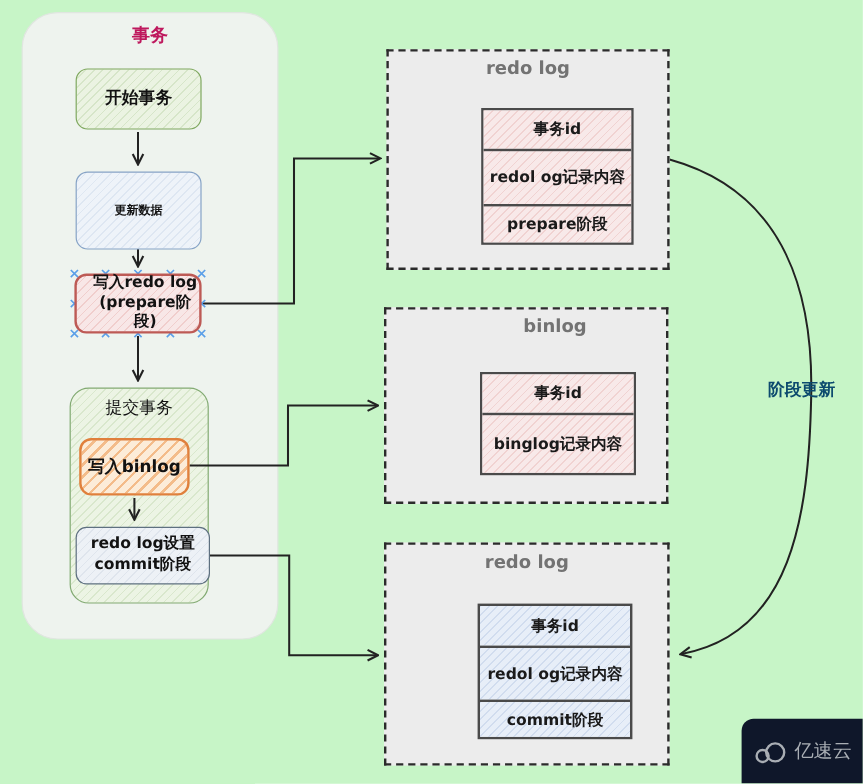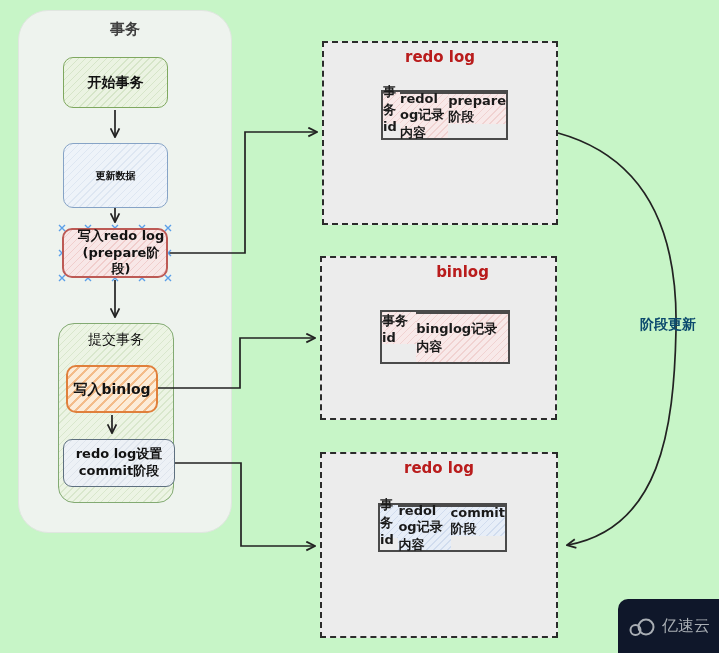--- a/index.html
+++ b/index.html
@@ -10,21 +10,21 @@
   }
   svg.overlay { position: absolute; left: 0; top: 0; width: 719px; height: 653px; }
 
   
   .tx-panel {
     position: absolute; left: 18px; top: 10px; width: 214px; height: 523px;
     background: #eef3ee; border: 1px solid #e0e6e0; border-radius: 30px;
   }
   .tx-title {
     position: absolute; left: 18px; top: 20px; width: 214px;
-    text-align: center; font-weight: bold; font-size: 15px; color: #404040;
+    text-align: center; font-weight: bold; font-size: 15px; color: #be185d;
   }
 
   
   .node {
     position: absolute; display: flex; flex-direction: column;
     align-items: center; justify-content: center; text-align: center;
     font-weight: bold; color: #121212; border-radius: 10px; line-height: 1.3;
   }
   .node-start {
     left: 63px; top: 57px; width: 105px; height: 51px; font-size: 14px;
@@ -65,26 +65,26 @@
 
   
   .dashed-panel {
     position: absolute; background: #ececec; border: 2px dashed #2b2b2b;
   }
   .dp1 { left: 322px; top: 41px;  width: 236px; height: 184px; }
   .dp2 { left: 320px; top: 256px; width: 237px; height: 164px; padding-left: 48px; }
   .dp3 { left: 320px; top: 452px; width: 238px; height: 186px; }
   .dp-title {
     margin-top: 5px; text-align: center; font-weight: bold;
-    font-size: 15px; color: #b91c1c;
+    font-size: 15px; color: #737373;
   }
 
   
   .record-table {
-    position: absolute; border: 2px solid #4a4a4a; display: flex; 
+    position: absolute; border: 2px solid #4a4a4a; display: flex; flex-direction: column; margin-left: 20px;
   }
   .record-row {
     display: flex; align-items: center; justify-content: center;
     font-weight: bold; font-size: 13px; color: #1a1a1a;
     border-top: 2px solid #4a4a4a;
   }
   .record-row:first-child { border-top: none; }
   .pink .record-row {
     background-color: #f8e9e9;
     background-image: repeating-linear-gradient(135deg, rgba(214,130,125,0.22) 0 1px, transparent 1px 5px);

